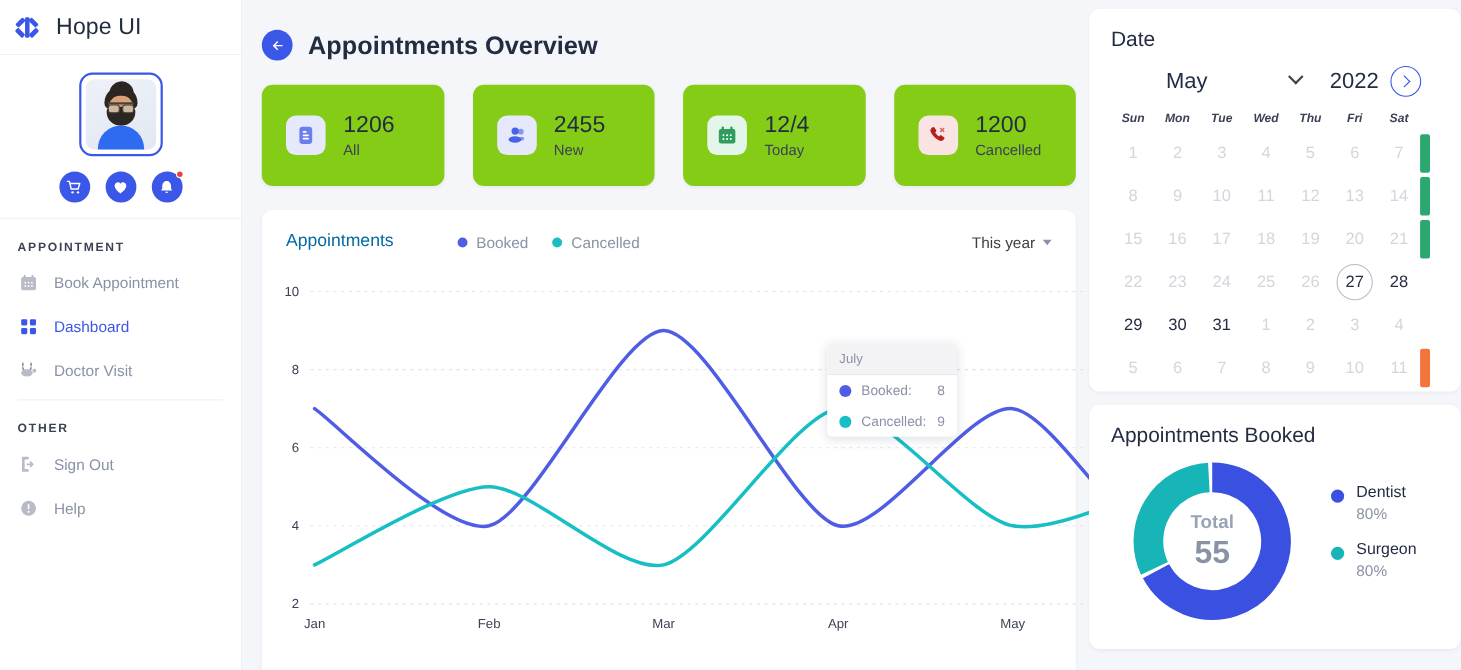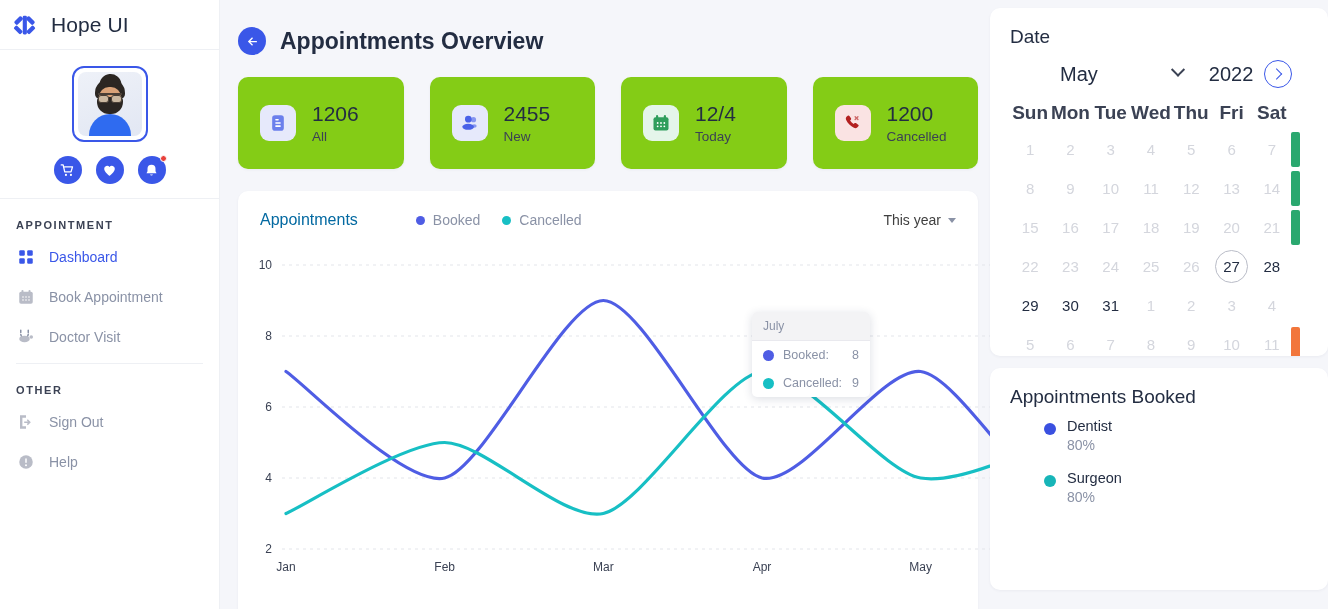--- a/index.html
+++ b/index.html
@@ -130,22 +130,22 @@
               border-bottom:2px solid #3b4254; transform: rotate(45deg) translate(-3px,-3px);
               cursor:pointer; }
   .cal-year { font-size: 20px; color: #232d42; margin-left: 26px; }
   .cal-next { margin-left: auto; width: 28px; height: 28px; border-radius: 50%;
               border: 1px solid #3a57e8; display:flex; align-items:center;
               justify-content:center; cursor:pointer; flex: 0 0 28px; }
   .cal-next:after { content:""; width:7px; height:7px; border-right:1.6px solid #3a57e8;
               border-top:1.6px solid #3a57e8; transform: rotate(45deg) translate(-1px,1px); }
   .dow-row, .cal-row { display: grid; grid-template-columns: repeat(7,1fr); }
   .dow-row { margin-top: 8px; }
-  .dow { text-align: center; font-size: 19px; color: #3b4254; font-weight: 600;
-         padding: 6px 0; }
+  .dow { text-align: center; font-size: 11px; color: #3b4254; font-weight: 600;
+         padding: 6px 0; font-style: italic; }
   .cal-cell { text-align: center; font-size: 15px; color: #d4d6dd; height: 39px;
               display: flex; align-items: center; justify-content: center; cursor: pointer;
               position: relative; }
   .cal-cell.cur { color: #232d42; }
   .cal-cell.today { color: #232d42; }
   .cal-cell.today:before { content:""; position:absolute; width:31px; height:31px;
               border-radius:50%; border:1px solid #b9bcc7; }
   .evt { position: absolute; right: -8px; width: 9px; border-radius: 2px; }
 
   .donut-panel { height: 222px; padding: 18px 20px 0 20px; }
@@ -213,48 +213,48 @@
             <path d="M12 2.6a6.4 6.4 0 0 0-6.4 6.4v4.2L4 16.4h16l-1.6-3.2V9A6.4 6.4 0 0 0 12 2.6z"></path>
             <path d="M9.7 18.2a2.4 2.4 0 0 0 4.6 0z"></path>
           </svg>
           <span class="notif-dot"></span>
         </span>
       </div>
     </div>
 
     <div class="nav-section">
         <div class="nav-label">APPOINTMENT</div>
-        <div class="nav-item active">
-          <span class="nav-ico">
-            <svg viewBox="0 0 24 24" fill="#3a57e8">
-              <rect x="3" y="3" width="7.4" height="7.4" rx="1.6"></rect>
-              <rect x="13.6" y="3" width="7.4" height="7.4" rx="1.6"></rect>
-              <rect x="3" y="13.6" width="7.4" height="7.4" rx="1.6"></rect>
-              <rect x="13.6" y="13.6" width="7.4" height="7.4" rx="1.6"></rect>
-            </svg>
-          </span>
-          <span>Dashboard</span>
-        </div>
         <div class="nav-item">
           <span class="nav-ico">
             <svg viewBox="0 0 24 24" fill="#b9bcc7">
               <rect x="3" y="5" width="18" height="16" rx="2.4"></rect>
               <rect x="6" y="2.5" width="2.6" height="4.6" rx="1.3"></rect>
               <rect x="15.4" y="2.5" width="2.6" height="4.6" rx="1.3"></rect>
               <g fill="#fff">
                 <circle cx="8" cy="12" r="1.1"></circle>
                 <circle cx="12" cy="12" r="1.1"></circle>
                 <circle cx="16" cy="12" r="1.1"></circle>
                 <circle cx="8" cy="16" r="1.1"></circle>
                 <circle cx="12" cy="16" r="1.1"></circle>
                 <circle cx="16" cy="16" r="1.1"></circle>
               </g>
             </svg>
           </span>
           <span>Book Appointment</span>
+        </div>
+        <div class="nav-item active">
+          <span class="nav-ico">
+            <svg viewBox="0 0 24 24" fill="#3a57e8">
+              <rect x="3" y="3" width="7.4" height="7.4" rx="1.6"></rect>
+              <rect x="13.6" y="3" width="7.4" height="7.4" rx="1.6"></rect>
+              <rect x="3" y="13.6" width="7.4" height="7.4" rx="1.6"></rect>
+              <rect x="13.6" y="13.6" width="7.4" height="7.4" rx="1.6"></rect>
+            </svg>
+          </span>
+          <span>Dashboard</span>
         </div>
         <div class="nav-item">
           <span class="nav-ico">
             <svg viewBox="0 0 24 24" fill="#b9bcc7">
               <path d="M5 3v5a5 5 0 0 0 10 0V3" fill="none" stroke-width="2" stroke="currentColor" stroke-linecap="round" stroke-dasharray="3 2.6"></path>
               <ellipse cx="10" cy="14.6" rx="7" ry="4.4"></ellipse>
               <circle cx="19" cy="12" r="2.4"></circle>
             </svg>
           </span>
           <span>Doctor Visit</span>
@@ -583,20 +583,30 @@
               <span style="position: relative;">11</span>
               <span class="evt" style="background: rgb(242, 118, 59); top: 2px; height: 35px;"></span>
             </div>
           </div>
         </div>
     </section>
 
     <section class="panel donut-panel">
       <div class="donut-title">Appointments Booked</div>
       <div class="donut-body">
+        <div class="donut-wrap">
+          <svg width="148" height="148" viewBox="0 0 148 148" id="donut">
+              <path d="M74,16 A58,58 0 1 1 22.88439978023044,101.40794436240512" fill="none" stroke="#3a50e0" stroke-width="27"></path>
+              <path d="M21.520030956970864,98.69519891077421 A58,58 0 0 1 70.96451453790922,16.07948698423472" fill="none" stroke="#17b5b8" stroke-width="27"></path>
+            </svg>
+          <div class="donut-center">
+            <span class="donut-lbl">Total</span>
+            <span class="donut-num">55</span>
+          </div>
+        </div>
         <div class="donut-legend" id="donut-legend">
             <div class="dl-item">
               <span class="dl-dot" style="background: rgb(58, 80, 224);"></span>
               <div>
                 <div class="dl-name">Dentist</div>
                 <div class="dl-pct">80%</div>
               </div>
             </div>
             <div class="dl-item">
               <span class="dl-dot" style="background: rgb(23, 181, 184);"></span>

